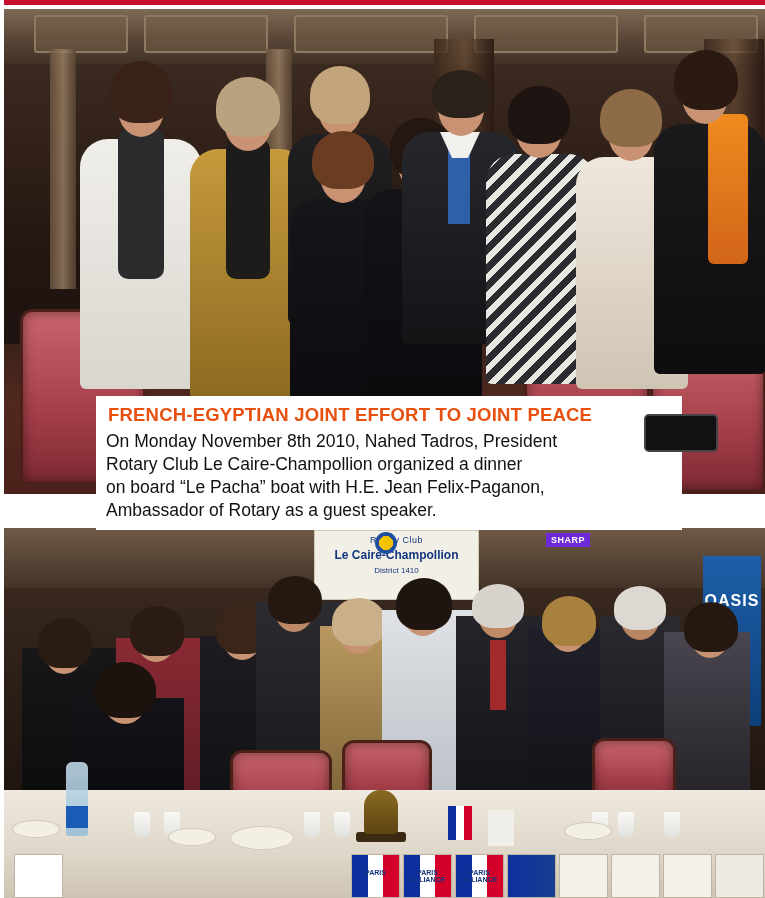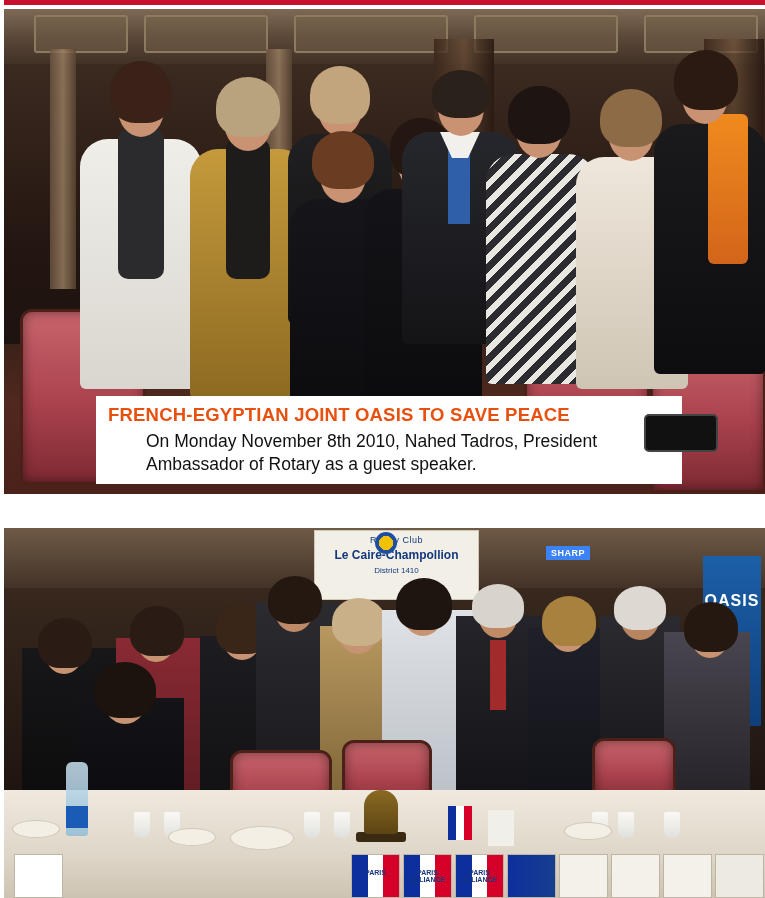--- a/index.html
+++ b/index.html
@@ -138,21 +138,20 @@
     color: #111111;
     font-size: 17.5px;
     line-height: 1.32;
     text-align: justify;
     text-justify: inter-word;
     margin: 0 4px 0 4px;
   }
   .caption-body .line {
     display: block;
     white-space: nowrap;
-    margin-left: 40px;
   }
 
   
   .photo-bottom {
     position: absolute;
     top: 528px;
     left: 4px;
     width: 761px;
     height: 370px;
     overflow: hidden;
@@ -206,27 +205,26 @@
     font-weight: bold;
     text-align: center;
     padding-top: 36px;
     box-sizing: border-box;
     letter-spacing: 1px;
   }
   .sharp-logo {
     position: absolute;
     right: 175px;
     top: 5px;
-    background: #3b82f6;
+    background: #6d28d9;
     color: #ffffff;
     font-size: 9px;
     font-weight: bold;
     padding: 2px 5px;
     letter-spacing: .5px;
-    margin-top: 13px;
   }
   .table-white {
     position: absolute;
     left: 0; bottom: 0;
     width: 100%;
     height: 108px;
     background: linear-gradient(180deg, #efe9df 0%, #ded6c8 60%, #cdc3b2 100%);
   }
   .flags-row {
     position: absolute;
@@ -404,23 +402,25 @@
       <div class="p-body" style="left:0; bottom:0; width:112px; height:250px; background:linear-gradient(180deg,#1a1a1d,#0d0d10);"></div>
       <div style="position:absolute; left:54px; bottom:110px; width:40px; height:150px; background:linear-gradient(180deg,#f08a1e,#d2651a); border-radius:6px;"></div>
       <div class="p-head" style="left:28px; bottom:250px; width:46px; height:56px;"></div>
       <div class="p-hair" style="left:20px; bottom:264px; width:64px; height:60px; background:#2a1a12;"></div>
     </div>
 
     <div class="phone"></div>
   </div>
 
   <div class="caption-block">
-    <div class="caption-title">FRENCH-EGYPTIAN JOINT OASIS TO SAVE PEACE</div>
+    <div class="caption-title">FRENCH-EGYPTIAN JOINT EFFORT TO JOINT PEACE</div>
     <div class="caption-body">
       <span class="line"> On Monday November 8th 2010, Nahed Tadros, President</span>
+      <span class="line">Rotary Club Le Caire-Champollion organized a dinner</span>
+      <span class="line">on board “Le Pacha” boat with H.E. Jean Felix-Paganon,</span>
       <span class="line">Ambassador of Rotary as a guest speaker.</span>
     </div>
   </div>
 
   <div class="photo-bottom">
     <div class="bg-ceiling"></div>
     <div class="bg-wall"></div>
 
     <div class="banner-rotary">
       <div class="rc-top">Rotary Club</div>

